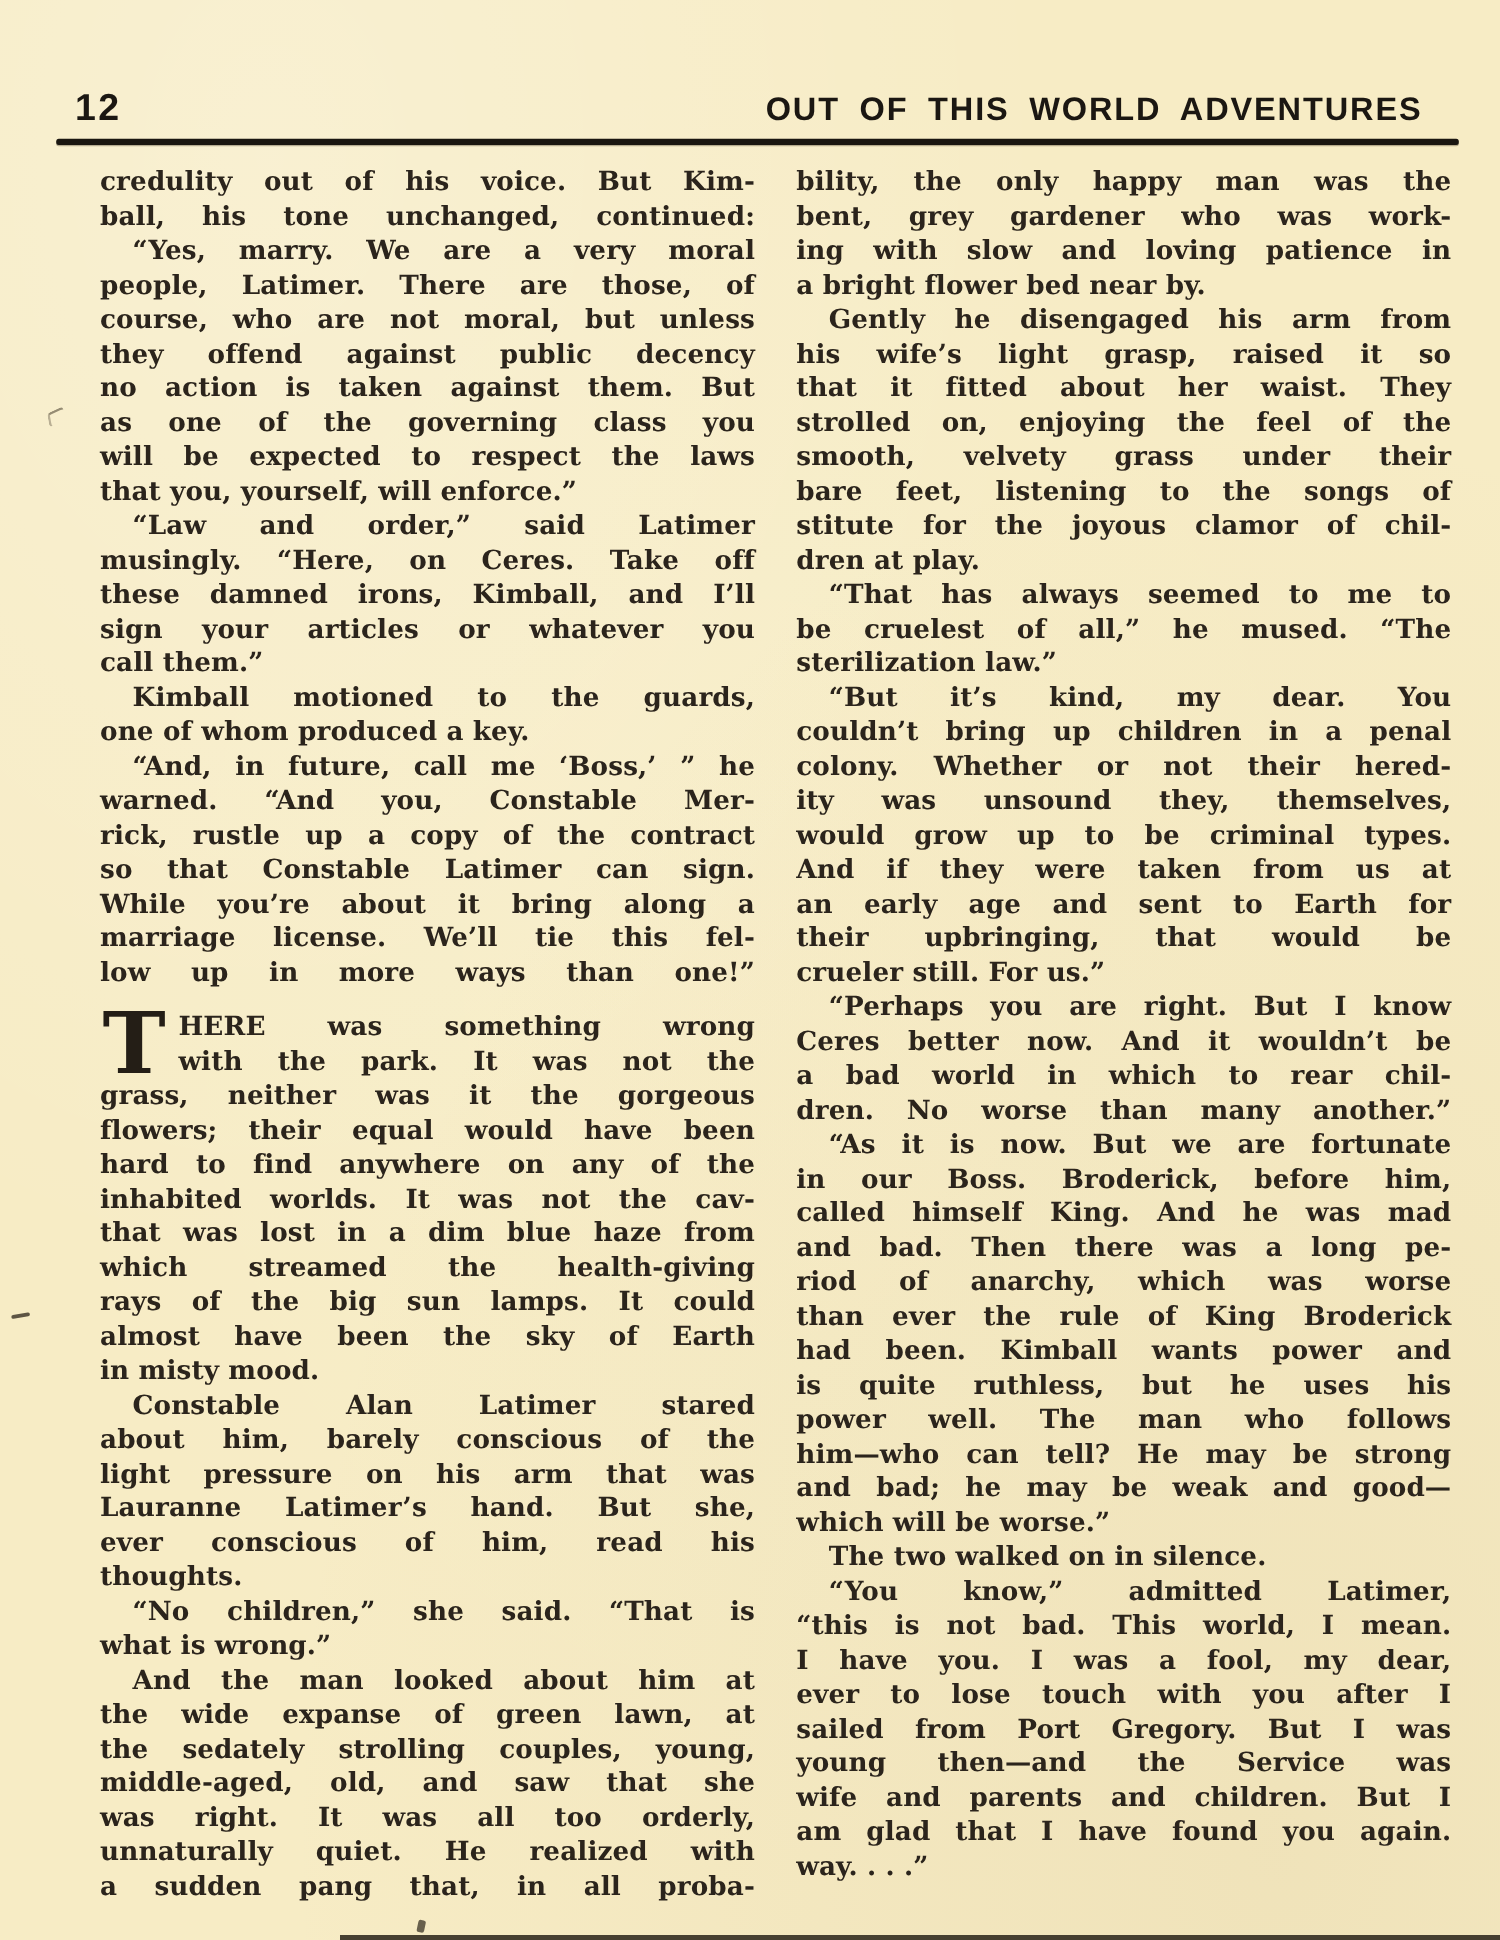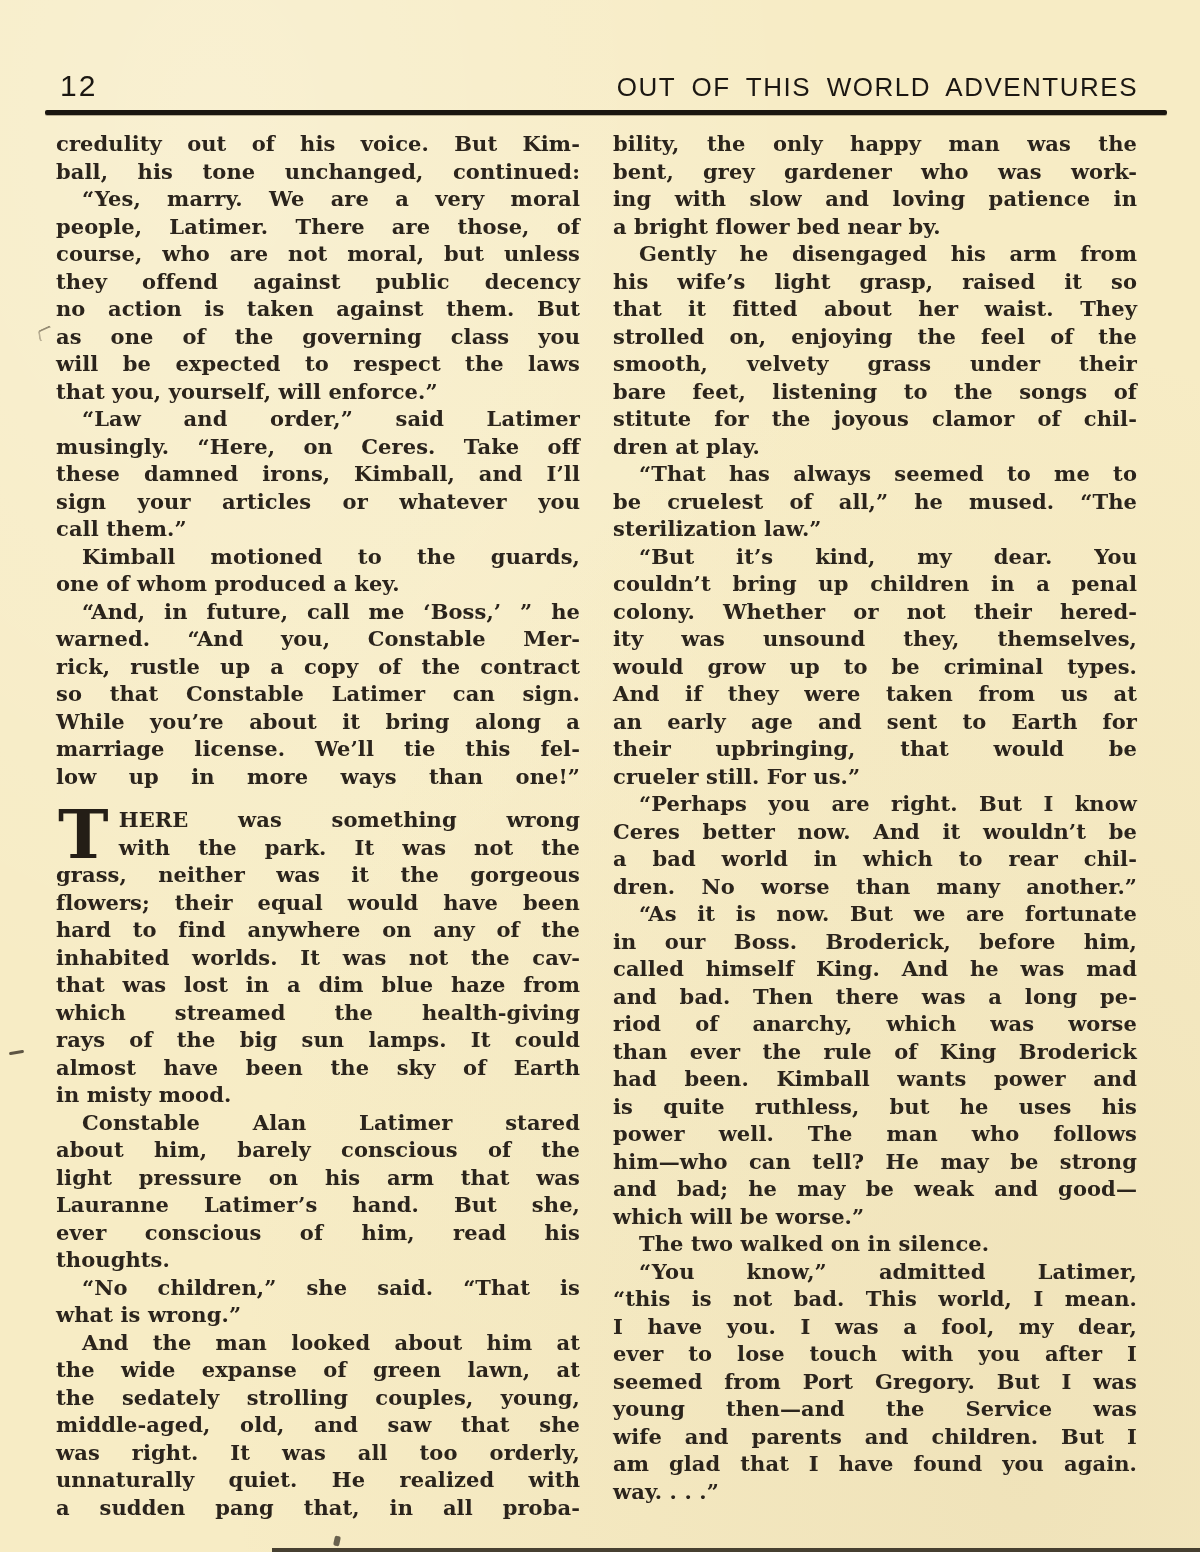--- a/index.html
+++ b/index.html
@@ -18,21 +18,21 @@
     -webkit-font-smoothing: antialiased;
   }
 
   
   .header {
     display: flex;
     justify-content: space-between;
     align-items: baseline;
     padding: 36px 62px 0 60px;
     font-family: "Liberation Sans", sans-serif;
-    font-weight: 400;
+    font-weight: 700;
     color: #1b1712;
     gap: 40px;
   }
   .page-number {
     font-size: 30px;
     letter-spacing: 2px;
   }
   .running-title {
     font-size: 26px;
     letter-spacing: 1.5px;
@@ -44,21 +44,21 @@
     background: #1a1610;
     margin: 7px 33px 0 45px;
     border-radius: 2px;
     box-shadow: 0 1px 0 rgba(60,50,30,0.35);
   }
 
   
   .page-body {
     display: flex;
     gap: 33px;
-    padding: 0 59px 0 56px;
+    padding: 0 59px 0 80px;
     margin-top: 15px;
   }
   .column {
     flex: 0 0 524px;
     width: 524px;
     font-size: 21px;
     font-weight: 700;
     line-height: 27.5px;
     letter-spacing: 0.1px;
   }
@@ -243,21 +243,21 @@
         <div class="line endline">which will be worse.”</div>
       </div>
       <div class="para">
         <div class="line indent endline">The two walked on in silence.</div>
       </div>
       <div class="para">
         <div class="line indent">“You know,” admitted Latimer,</div>
         <div class="line">“this is not bad. This world, I mean.</div>
         <div class="line">I have you. I was a fool, my dear,</div>
         <div class="line">ever to lose touch with you after I</div>
-        <div class="line">seemed from Port Gregory. But I was</div>
+        <div class="line">sailed from Port Gregory. But I was</div>
         <div class="line">young then—and the Service was</div>
         <div class="line">wife and parents and children. But I</div>
         <div class="line">am glad that I have found you again.</div>
         <div class="line endline">way. . . .”</div>
       </div>
     </div>
 </div>
 
 <div class="artifact artifact-squiggle"></div>
 <div class="artifact artifact-dash"></div>

